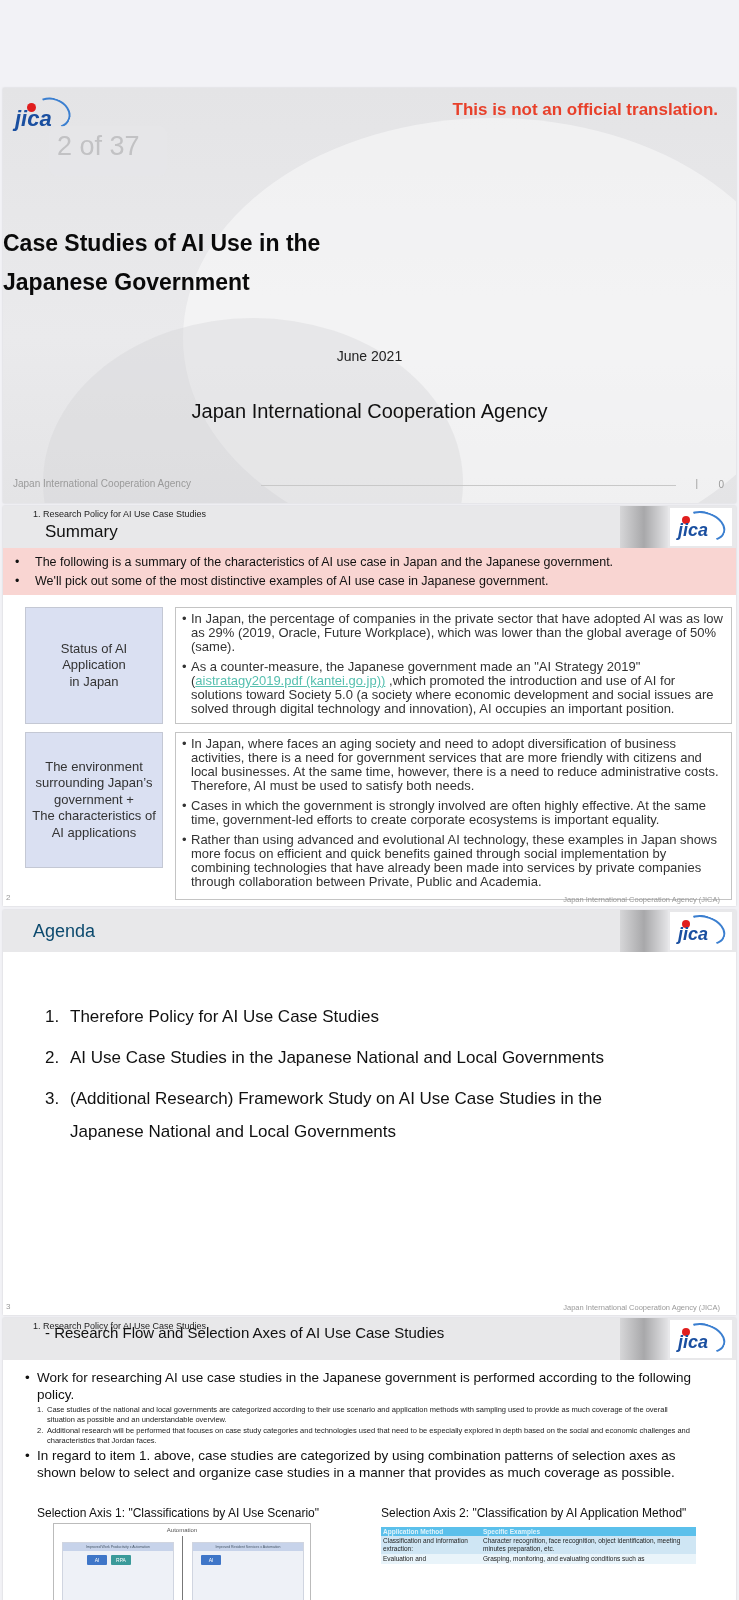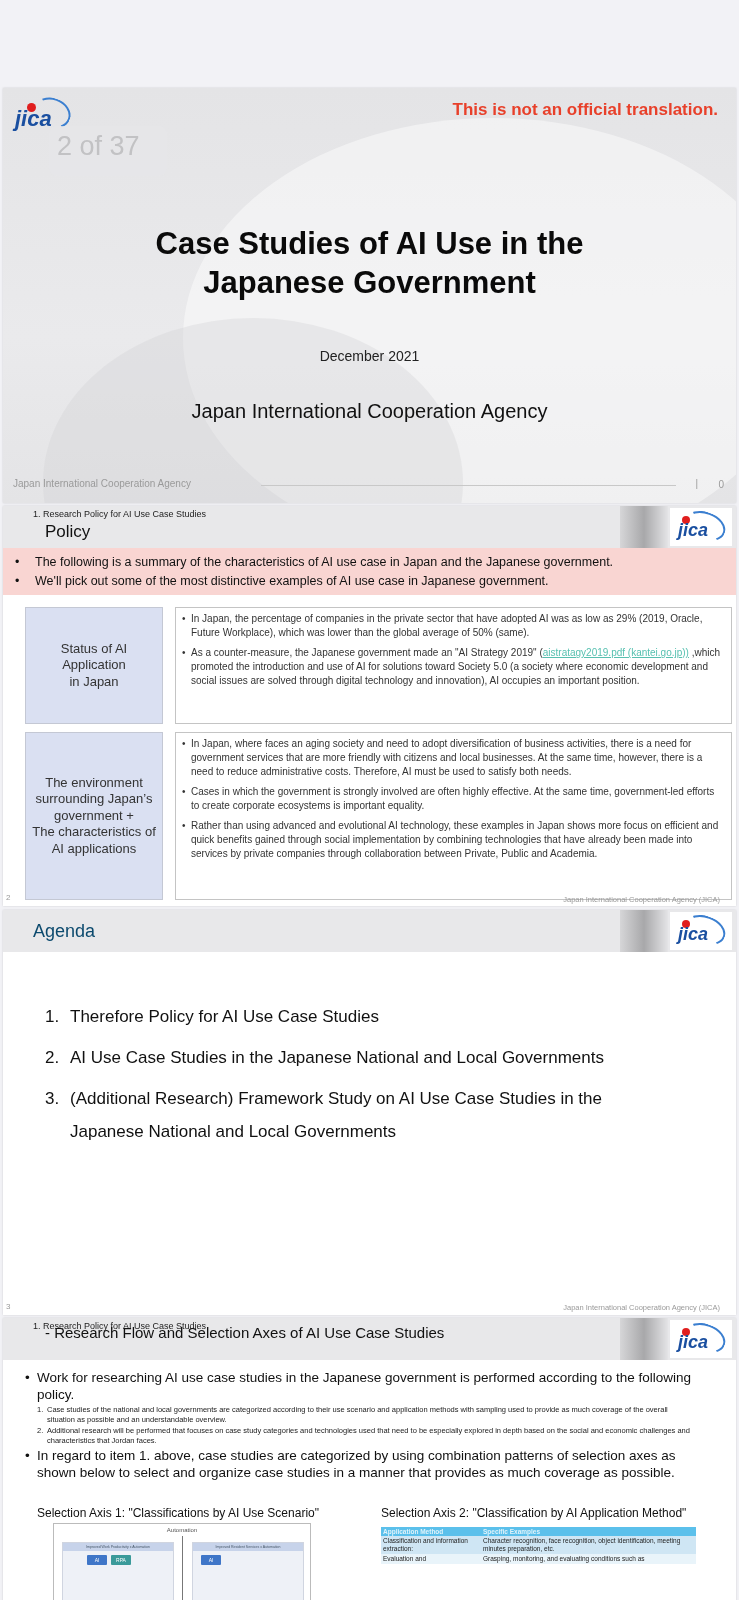--- a/index.html
+++ b/index.html
@@ -8,21 +8,21 @@
 
   .slide { position: absolute; left: 3px; width: 733px; background: #fff; overflow: hidden; box-shadow: 0 0 2px rgba(0,0,0,0.15); }
 
   
   #s1 { top: 88px; height: 415px; background: linear-gradient(180deg,#e4e4e6 0%,#eaeaec 60%,#e4e4e6 100%); }
   #s1 .bg-circle1 { position: absolute; left: 180px; top: 30px; width: 620px; height: 440px; border-radius: 50%; background: rgba(255,255,255,0.45); }
   #s1 .bg-circle2 { position: absolute; left: 40px; top: 230px; width: 420px; height: 330px; border-radius: 50%; background: rgba(210,210,212,0.35); }
   #s1 .disclaimer { position: absolute; right: 18px; top: 12px; color: #e8402a; font-weight: bold; font-size: 17px; }
   #s1 .page-indicator { position: absolute; left: 46px; top: 38px; width: 118px; height: 50px; border-radius: 8px; background: rgba(230,230,232,0.8); color: #c2c2c4; font-size: 27px; padding: 5px 0 0 8px; }
   #s1 .logo-small { position: absolute; left: 12px; top: 12px; }
-  #s1 .title { position: absolute; left: 0; right: 0; top: 136px; text-align: center; font-weight: bold; font-size: 31px; line-height: 39px; color: #0a0a0a; }
+  #s1 .title { position: absolute; left: 0; right: 0; top: 136px; font-weight: bold; font-size: 23px; line-height: 39px; color: #0a0a0a; }
   #s1 .date { position: absolute; left: 0; right: 0; top: 260px; text-align: center; font-size: 14px; color: #222; }
   #s1 .org1 { position: absolute; left: 0; right: 0; top: 282px; text-align: center; font-size: 20px; color: #111; }
   #s1 .org2 { position: absolute; left: 0; right: 0; top: 312px; text-align: center; font-size: 20px; color: #111; }
   #s1 .footer-left { position: absolute; left: 10px; top: 390px; font-size: 10px; color: #9a9a9a; }
   #s1 .footer-line { position: absolute; left: 258px; right: 60px; top: 397px; height: 1px; background: #c8c8c8; }
   #s1 .footer-bar { position: absolute; right: 38px; top: 390px; font-size: 10px; color: #9a9a9a; }
   #s1 .footer-num { position: absolute; right: 12px; top: 391px; font-size: 10px; color: #9a9a9a; }
 
   
   .hdr { position: absolute; left: 0; top: 0; right: 0; height: 42px; background: #e8e8ea; text-decoration: underline; }
@@ -34,21 +34,21 @@
   .jica { position: relative; display: block; font-family: "Liberation Sans", sans-serif; font-weight: bold; font-style: italic; color: #1a4fa0; }
   .jica .dot { position: absolute; border-radius: 50%; background: #e01e1e; }
   .jica .arc { position: absolute; border: 2px solid #3b7fd0; border-color: #3b7fd0 #3b7fd0 transparent transparent; border-radius: 50%; transform: rotate(20deg); }
 
   
   #s2 { top: 506px; height: 400px; }
   #s2 .pink { position: absolute; left: 0; right: 0; top: 42px; height: 47px; background: #f9d5d2; padding: 5px 0 0 10px; font-size: 12.5px; line-height: 19px; color: #111; }
   #s2 .pink li { list-style: none; position: relative; padding-left: 22px; }
   #s2 .pink li::before { content: "•"; position: absolute; left: 2px; }
   .lbox { position: absolute; left: 22px; width: 138px; background: #dae0f2; border: 1px solid #c4c8d4; display: flex; align-items: center; justify-content: center; text-align: center; font-size: 13px; line-height: 16.5px; color: #333; }
-  .rbox { position: absolute; left: 172px; right: 4px; border: 1px solid #c4c4c4; background: #fff; padding: 4px 6px 0 6px; font-size: 10px; line-height: 14px; color: #333; }
+  .rbox { position: absolute; left: 172px; right: 4px; border: 1px solid #c4c4c4; background: #fff; padding: 4px 6px 0 6px; font-size: 13px; line-height: 14px; color: #333; }
   .rbox li { list-style: none; position: relative; padding-left: 9px; margin-bottom: 6px; }
   .rbox li::before { content: "•"; position: absolute; left: 0; }
   .rbox a { color: #57c0b0; text-decoration: underline; }
   .slide-num { position: absolute; left: 3px; font-size: 8px; color: #999; }
   .slide-foot { position: absolute; right: 16px; font-size: 7.5px; color: #999; }
 
   
   #s3 { top: 910px; height: 405px; }
   #s3 .agenda-title { position: absolute; left: 30px; top: 11px; font-size: 18px; color: #0c4a6e; }
   #s3 ol { position: absolute; left: 42px; top: 90px; list-style: none; font-size: 17px; color: #111; }
@@ -89,32 +89,32 @@
       <span class="arc" style="left:18px;top:-2px;width:38px;height:30px;"></span>
       <span style="position:absolute;left:0;top:6px;">jica</span>
     </span>
   </div>
   <div class="disclaimer">This is not an official translation.</div>
   <div class="page-indicator">2 of 37</div>
   <div class="title">
     <div>Case Studies of AI Use in the</div>
     <div>Japanese Government</div>
   </div>
-  <div class="date">December 2021</div>
+  <div class="date">June 2021</div>
   <div class="org2">Japan International Cooperation Agency</div>
   <div class="footer-left">Japan International Cooperation Agency</div>
   <div class="footer-line"></div>
   <div class="footer-bar">|</div>
   <div class="footer-num">0</div>
 </div>
 
 <div class="slide" id="s2">
   <div class="hdr">
     <div class="sub">1. Research Policy for AI Use Case Studies</div>
-    <div class="ttl">Policy</div>
+    <div class="ttl">Summary</div>
     <div class="shade"></div>
     <div class="logo">
       <span class="jica" style="font-size:18px;width:56px;height:36px;">
         <span class="dot" style="left:12px;top:8px;width:8px;height:8px;"></span>
         <span class="arc" style="left:14px;top:4px;width:42px;height:28px;"></span>
         <span style="position:absolute;left:8px;top:12px;">jica</span>
       </span>
     </div>
   </div>
   <ul class="pink">
@@ -125,21 +125,21 @@
   <div class="lbox" style="top:101px;height:117px;">
     <span style="white-space:pre-line;">Status of AI
 Application
 in Japan</span>
   </div>
   <ul class="rbox" style="top:101px;height:117px;">
     <li>In Japan, the percentage of companies in the private sector that have adopted AI was as low as 29% (2019, Oracle, Future Workplace), which was lower than the global average of 50% (same).</li>
     <li><span>As a counter-measure, the Japanese government made an "AI Strategy 2019" (</span><a>aistratagy2019.pdf (kantei.go.jp))</a><span> ,which promoted the introduction and use of AI for solutions toward Society 5.0 (a society where economic development and social issues are solved through digital technology and innovation), AI occupies an important position.</span></li>
   </ul>
 
-  <div class="lbox" style="top:226px;height:168px;">
+  <div class="lbox" style="top:226px;height:136px;">
     <span style="white-space:pre-line;">The environment
 surrounding Japan’s
 government +
 The characteristics of
 AI applications</span>
   </div>
   <ul class="rbox" style="top:226px;height:168px;">
     <li>In Japan, where faces an aging society and need to adopt diversification of business activities, there is a need for government services that are more friendly with citizens and local businesses. At the same time, however, there is a need to reduce administrative costs. Therefore, AI must be used to satisfy both needs.</li>
     <li>Cases in which the government is strongly involved are often highly effective. At the same time, government-led efforts to create corporate ecosystems is important equality.</li>
     <li>Rather than using advanced and evolutional AI technology, these examples in Japan shows more focus on efficient and quick benefits gained through social implementation by combining technologies that have already been made into services by private companies through collaboration between Private, Public and Academia.</li>

